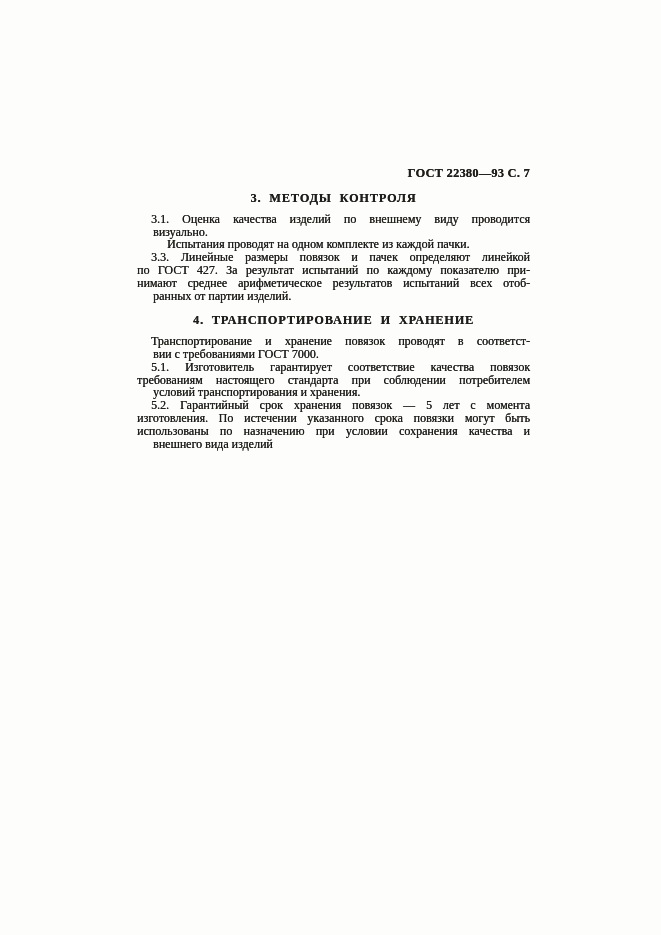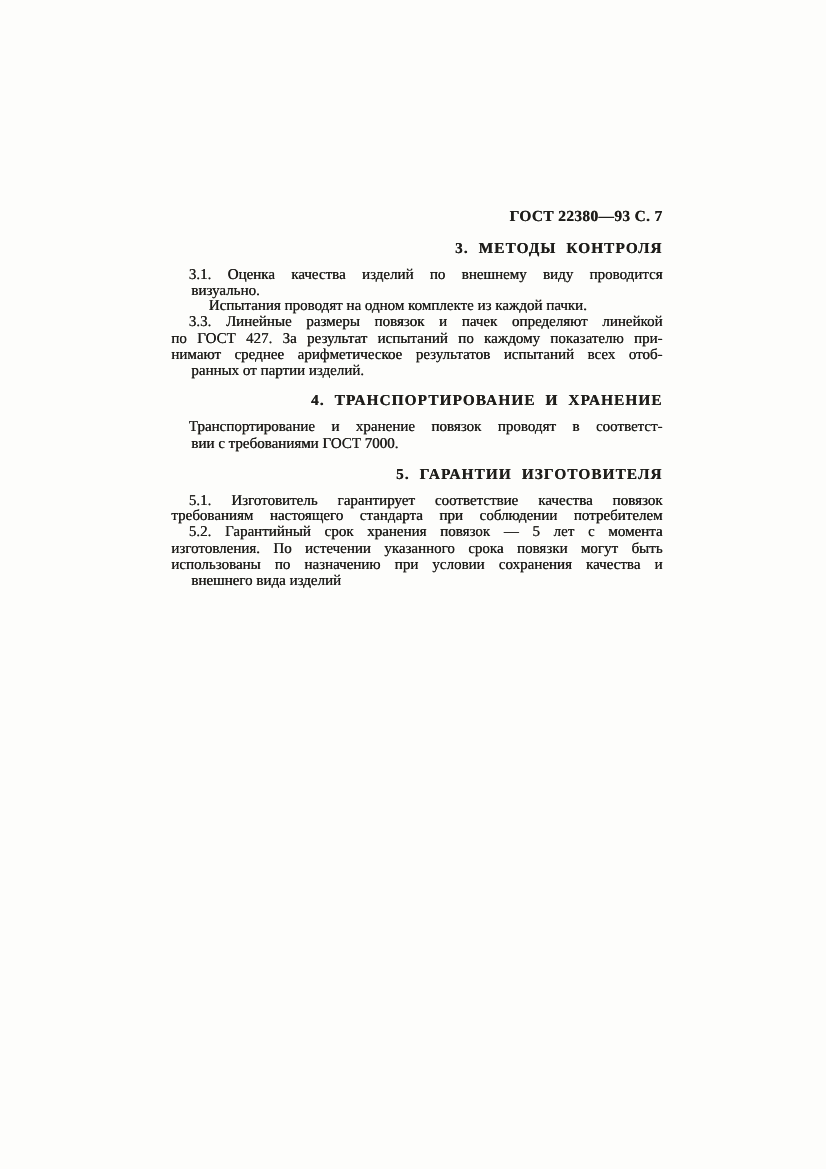--- a/index.html
+++ b/index.html
@@ -34,21 +34,21 @@
     line-height: 13px;
     font-weight: 700;
     text-align: right;
     letter-spacing: 0.3px;
     white-space: nowrap;
   }
   .sec-heading {
     font-size: 12.2px;
     line-height: 12.8px;
     font-weight: 700;
-    text-align: right;
+    text-align: center;
     letter-spacing: 0.9px;
     word-spacing: 4px;
     margin: 12px 0 8px 0;
     white-space: nowrap;
   }
   .para { margin: 0; }
   .line {
     font-size: 12px;
     line-height: 12.8px;
     text-align: justify;
@@ -76,24 +76,24 @@
           <div class="line first">3.3. Линейные размеры повязок и пачек определяют линейкой</div>
           <div class="line">по ГОСТ 427. За результат испытаний по каждому показателю при-</div>
           <div class="line">нимают среднее арифметическое результатов испытаний всех отоб-</div>
           <div class="line last">ранных от партии изделий.</div>
         </div>
         <div class="sec-heading">4. ТРАНСПОРТИРОВАНИЕ И ХРАНЕНИЕ</div>
         <div class="para">
           <div class="line first">Транспортирование и хранение повязок проводят в соответст-</div>
           <div class="line last">вии с требованиями ГОСТ 7000.</div>
         </div>
-        <div class="sec-heading">5. ГАРАНТИИ ИЗГОТОВИТЕЛЯ</div>
         <div class="para">
           <div class="line first">5.1. Изготовитель гарантирует соответствие качества повязок</div>
           <div class="line">требованиям настоящего стандарта при соблюдении потребителем</div>
+          <div class="line last">условий транспортирования и хранения.</div>
         </div>
         <div class="para">
           <div class="line first">5.2. Гарантийный срок хранения повязок — 5 лет с момента</div>
           <div class="line">изготовления. По истечении указанного срока повязки могут быть</div>
           <div class="line">использованы по назначению при условии сохранения качества и</div>
           <div class="line last">внешнего вида изделий</div>
         </div>
       </main>
   </div>
 </div>

